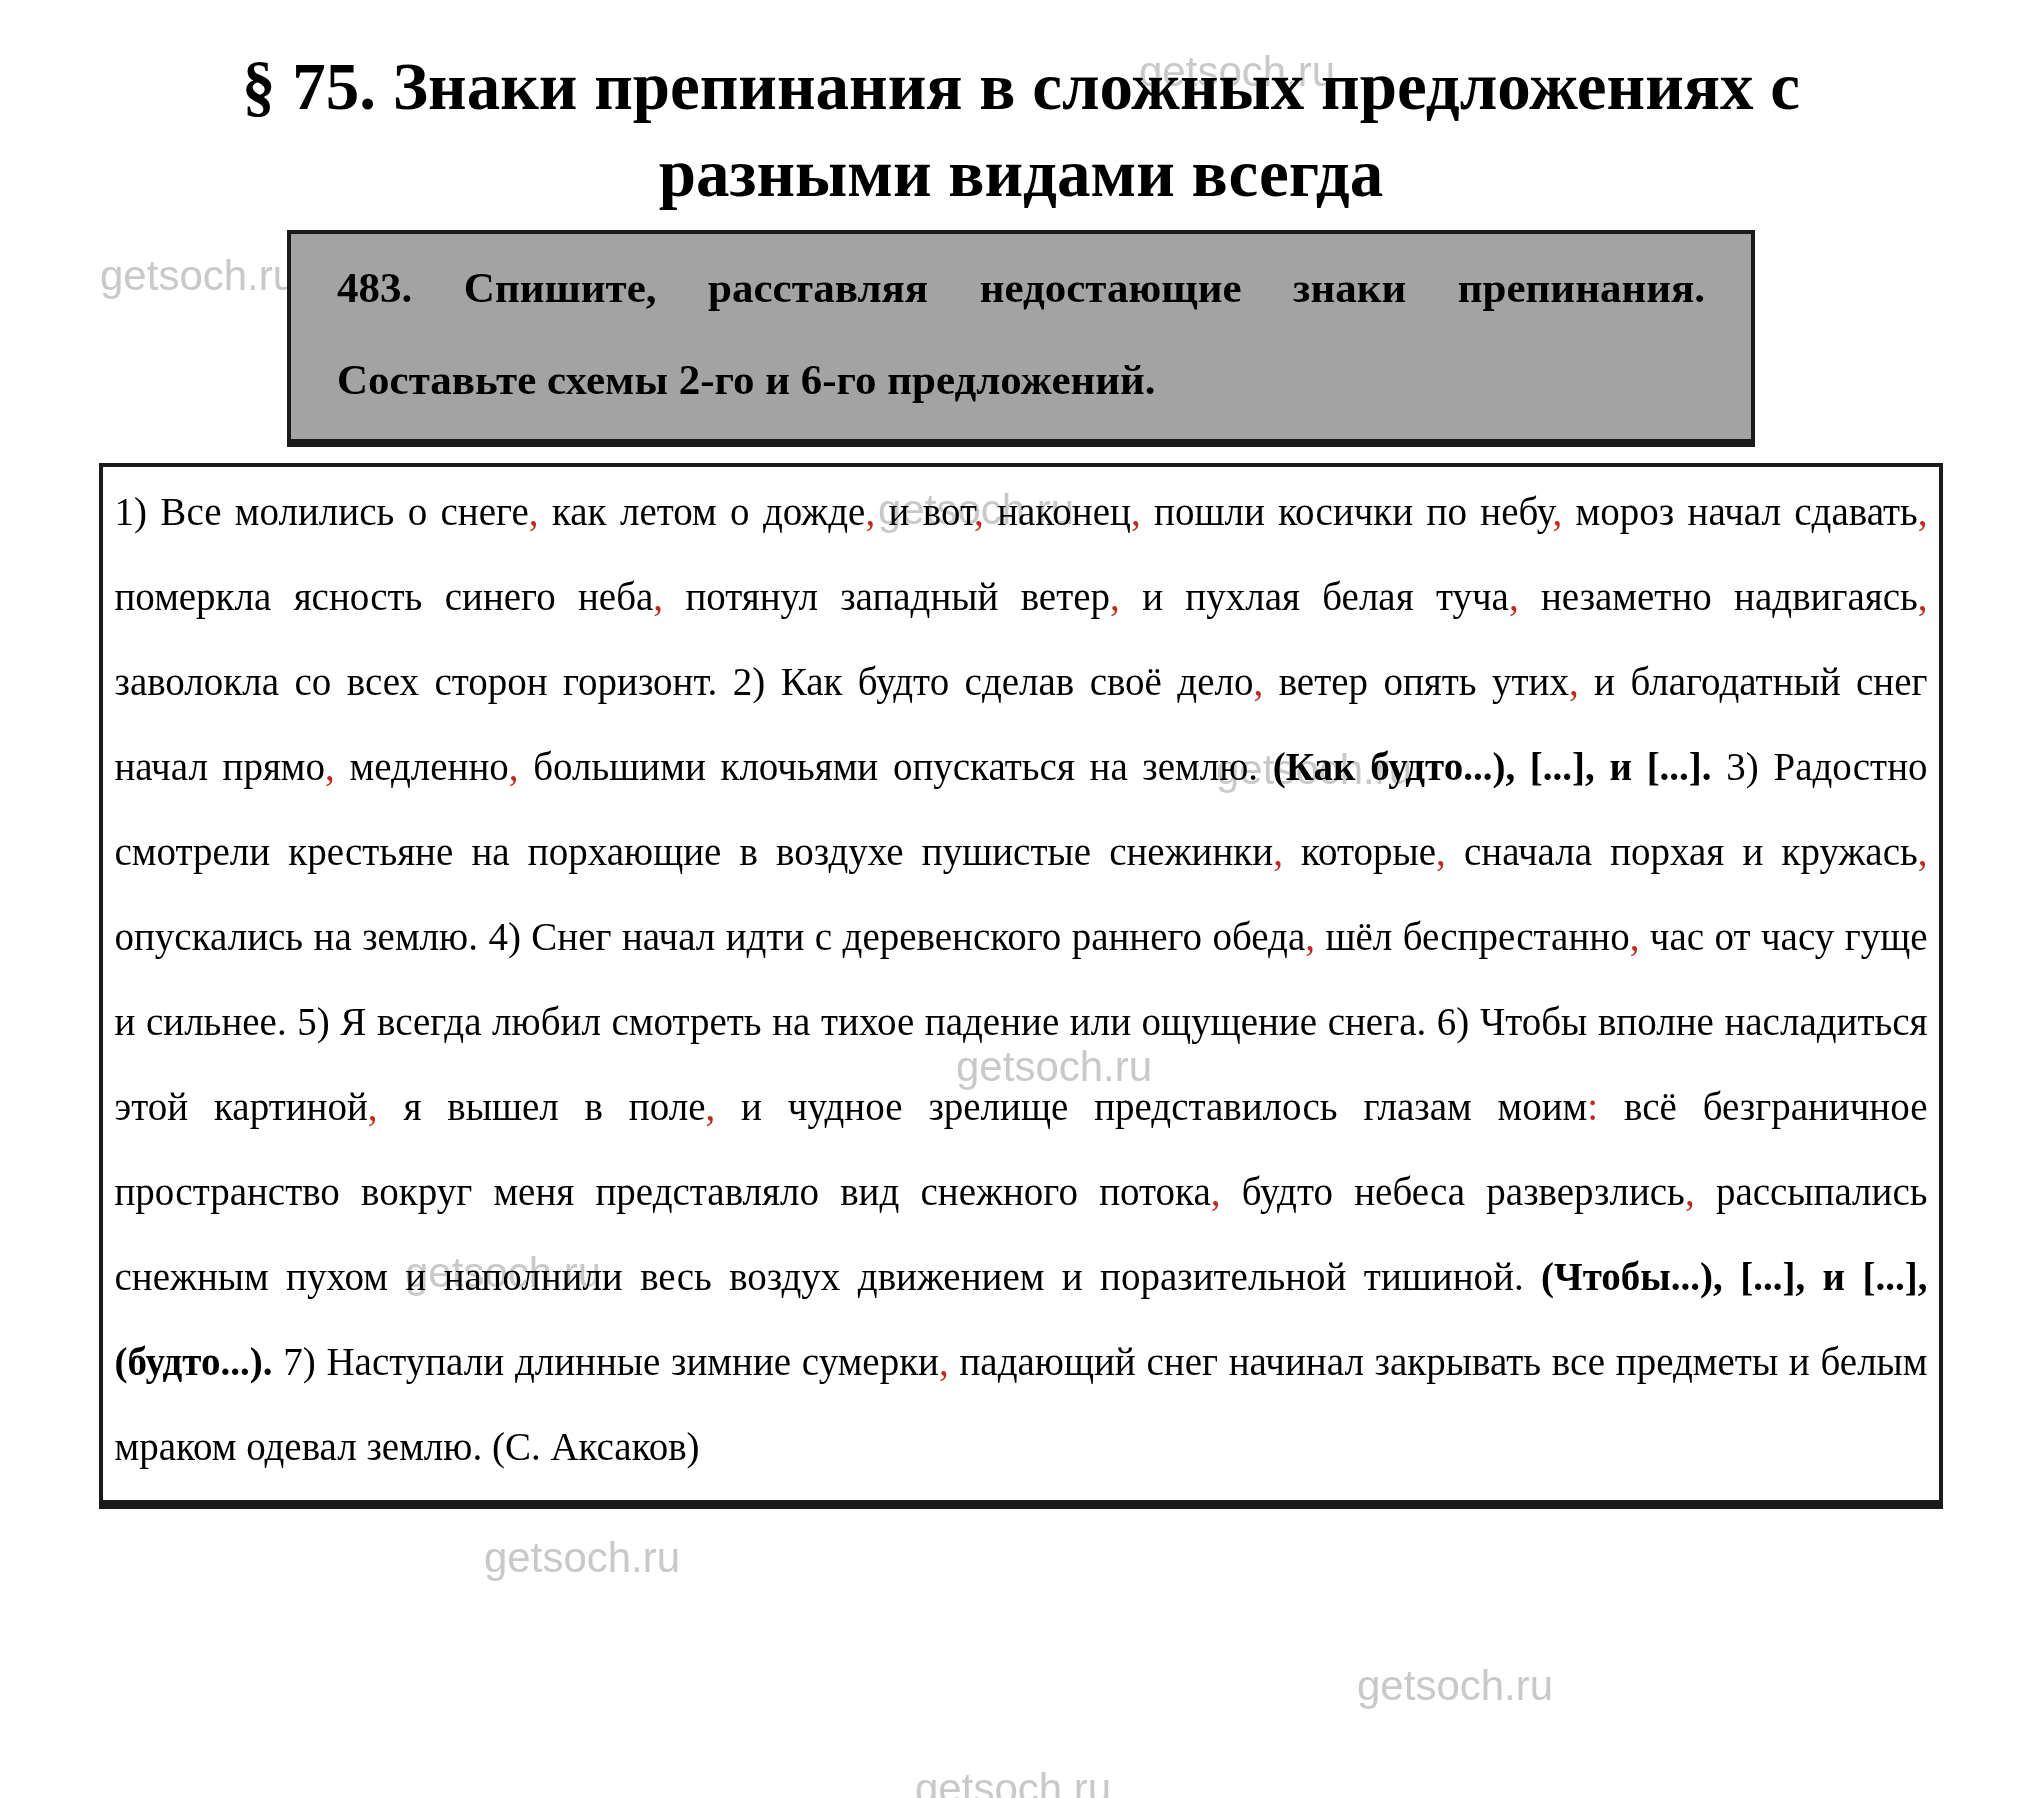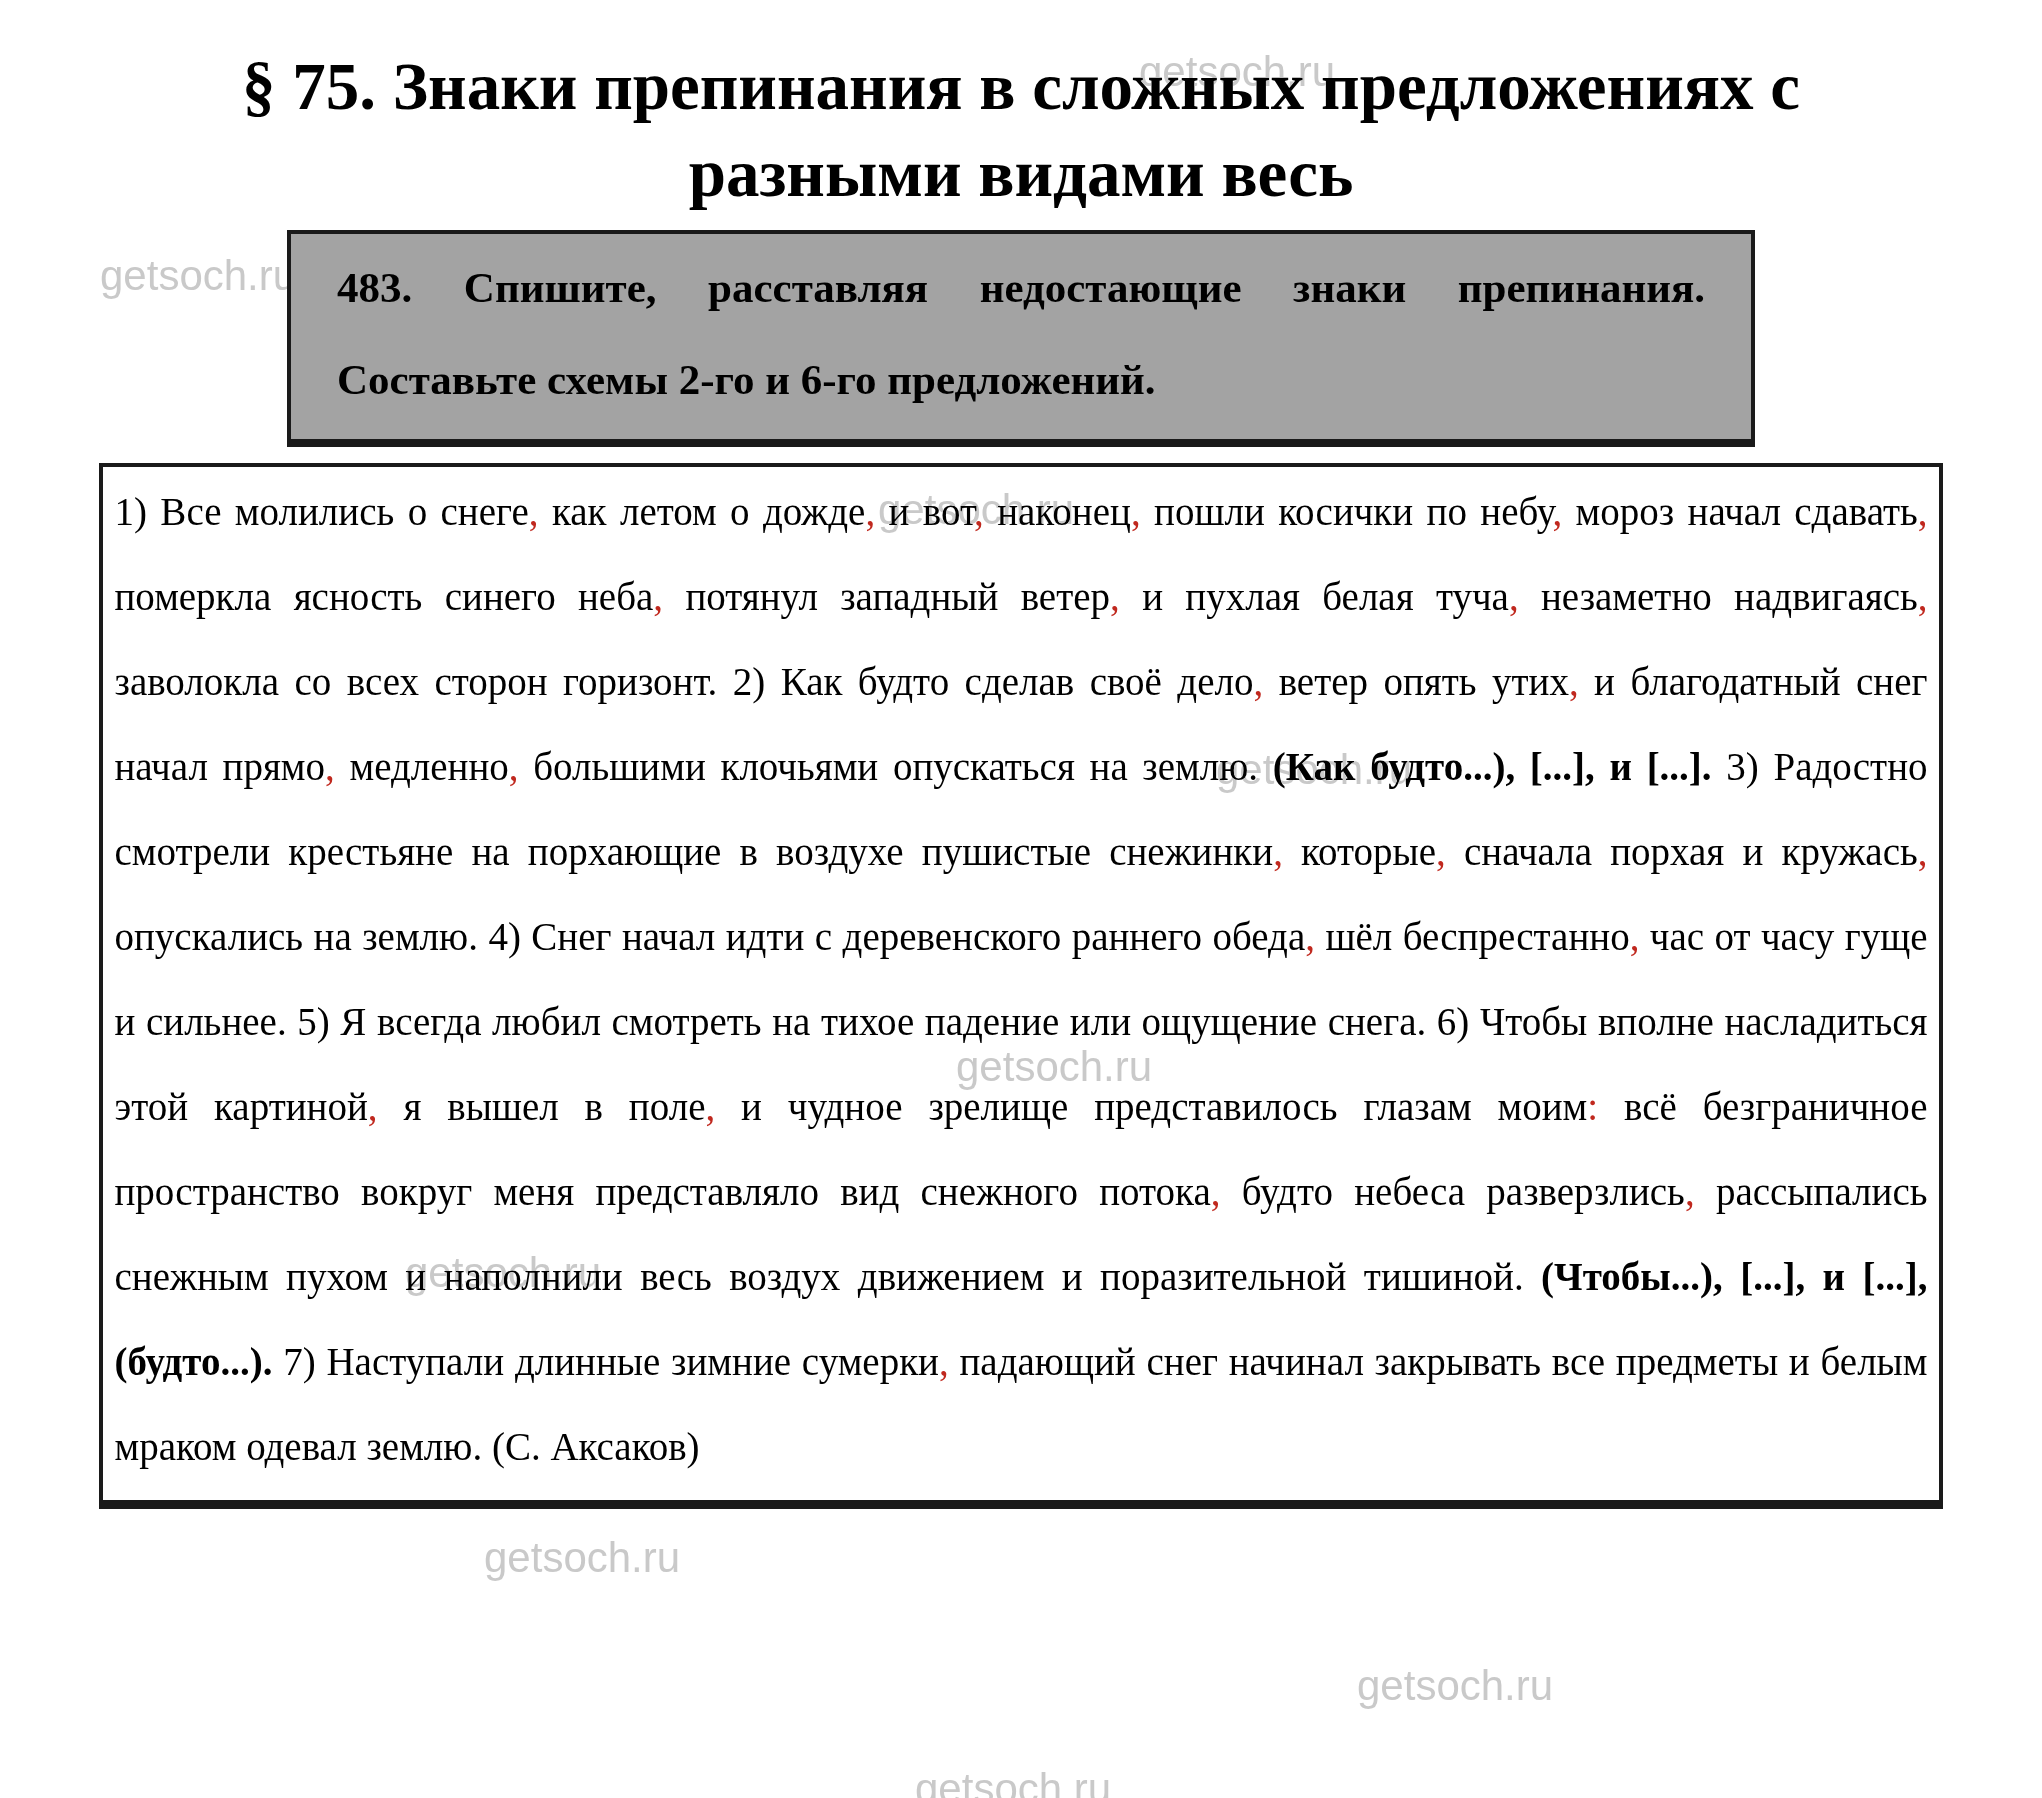--- a/index.html
+++ b/index.html
@@ -97,21 +97,21 @@
       <span class="wm" style="left: 1216px; top: 706px; color: rgb(201, 201, 201);">getsoch.ru</span>
       <span class="wm" style="left: 956px; top: 1003px; color: rgb(201, 201, 201);">getsoch.ru</span>
       <span class="wm" style="left: 405px; top: 1209px; color: rgb(201, 201, 201);">getsoch.ru</span>
       <span class="wm" style="left: 484px; top: 1494px; color: rgb(201, 201, 201);">getsoch.ru</span>
       <span class="wm" style="left: 1357px; top: 1622px; color: rgb(201, 201, 201);">getsoch.ru</span>
       <span class="wm" style="left: 915px; top: 1725px; color: rgb(201, 201, 201);">getsoch.ru</span>
     </div>
 
   <header class="title">
     <div class="title-line">§ 75. Знаки препинания в сложных предложениях с</div>
-    <div class="title-line">разными видами весь</div>
+    <div class="title-line">разными видами всегда</div>
   </header>
 
   <section class="task-box">
     <p class="task-text">483. Спишите, расставляя недостающие знаки препинания. Составьте схемы 2-го и 6-го предложений.</p>
   </section>
 
   <section class="exercise-box">
     <p class="exercise-text"><span class="seg-text">1) Все молились о снеге</span><span class="seg-red">,</span><span class="seg-text"> как летом о дожде</span><span class="seg-red">,</span><span class="seg-text"> и вот</span><span class="seg-red">,</span><span class="seg-text"> наконец</span><span class="seg-red">,</span><span class="seg-text"> пошли косички по небу</span><span class="seg-red">,</span><span class="seg-text"> мороз начал сдавать</span><span class="seg-red">,</span><span class="seg-text"> померкла ясность синего неба</span><span class="seg-red">,</span><span class="seg-text"> потянул западный ветер</span><span class="seg-red">,</span><span class="seg-text"> и пухлая белая туча</span><span class="seg-red">,</span><span class="seg-text"> незаметно надвигаясь</span><span class="seg-red">,</span><span class="seg-text"> заволокла со всех сторон горизонт. 2) Как будто сделав своё дело</span><span class="seg-red">,</span><span class="seg-text"> ветер опять утих</span><span class="seg-red">,</span><span class="seg-text"> и благодатный снег начал прямо</span><span class="seg-red">,</span><span class="seg-text"> медленно</span><span class="seg-red">,</span><span class="seg-text"> большими клочьями опускаться на землю. </span><span class="seg-bold">(Как будто...), [...], и [...].</span><span class="seg-text"> 3) Радостно смотрели крестьяне на порхающие в воздухе пушистые снежинки</span><span class="seg-red">,</span><span class="seg-text"> которые</span><span class="seg-red">,</span><span class="seg-text"> сначала порхая и кружась</span><span class="seg-red">,</span><span class="seg-text"> опускались на землю. 4) Снег начал идти с деревенского раннего обеда</span><span class="seg-red">,</span><span class="seg-text"> шёл беспрестанно</span><span class="seg-red">,</span><span class="seg-text"> час от часу гуще и сильнее. 5) Я всегда любил смотреть на тихое падение или ощущение снега. 6) Чтобы вполне насладиться этой картиной</span><span class="seg-red">,</span><span class="seg-text"> я вышел в поле</span><span class="seg-red">,</span><span class="seg-text"> и чудное зрелище представилось глазам моим</span><span class="seg-red">:</span><span class="seg-text"> всё безграничное пространство вокруг меня представляло вид снежного потока</span><span class="seg-red">,</span><span class="seg-text"> будто небеса разверзлись</span><span class="seg-red">,</span><span class="seg-text"> рассыпались снежным пухом и наполнили весь воздух движением и поразительной тишиной. </span><span class="seg-bold">(Чтобы...), [...], и [...], (будто...).</span><span class="seg-text"> 7) Наступали длинные зимние сумерки</span><span class="seg-red">,</span><span class="seg-text"> падающий снег начинал закрывать все предметы и белым мраком одевал землю. (С. Аксаков)</span></p>
   </section>
 

